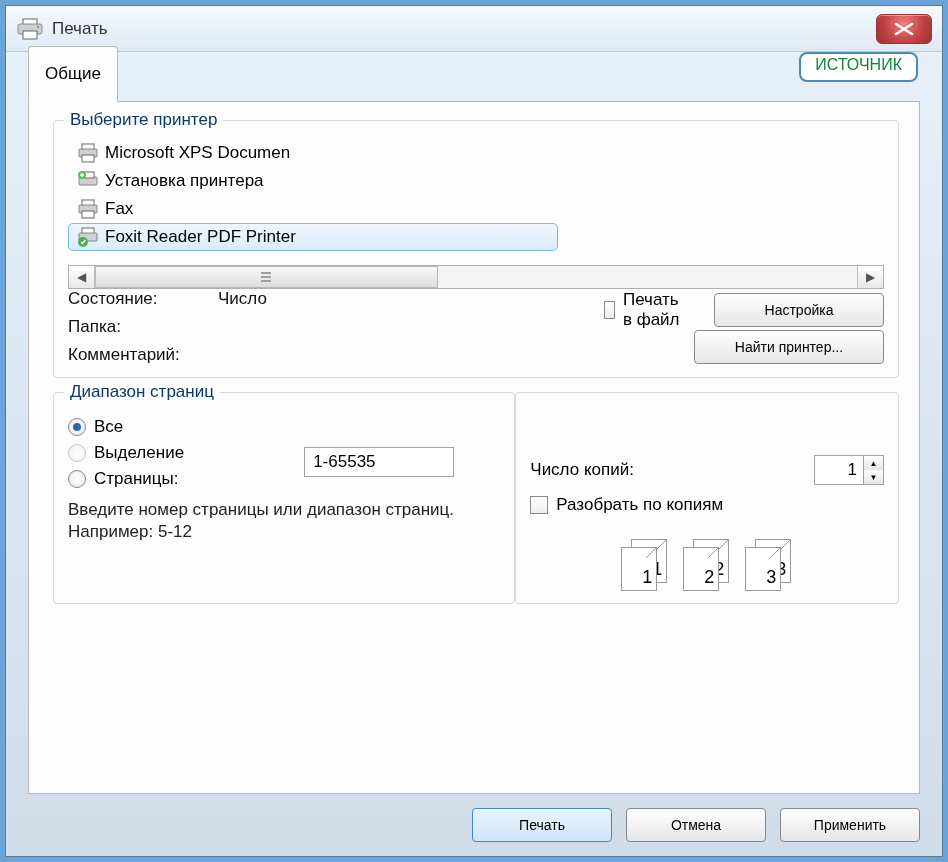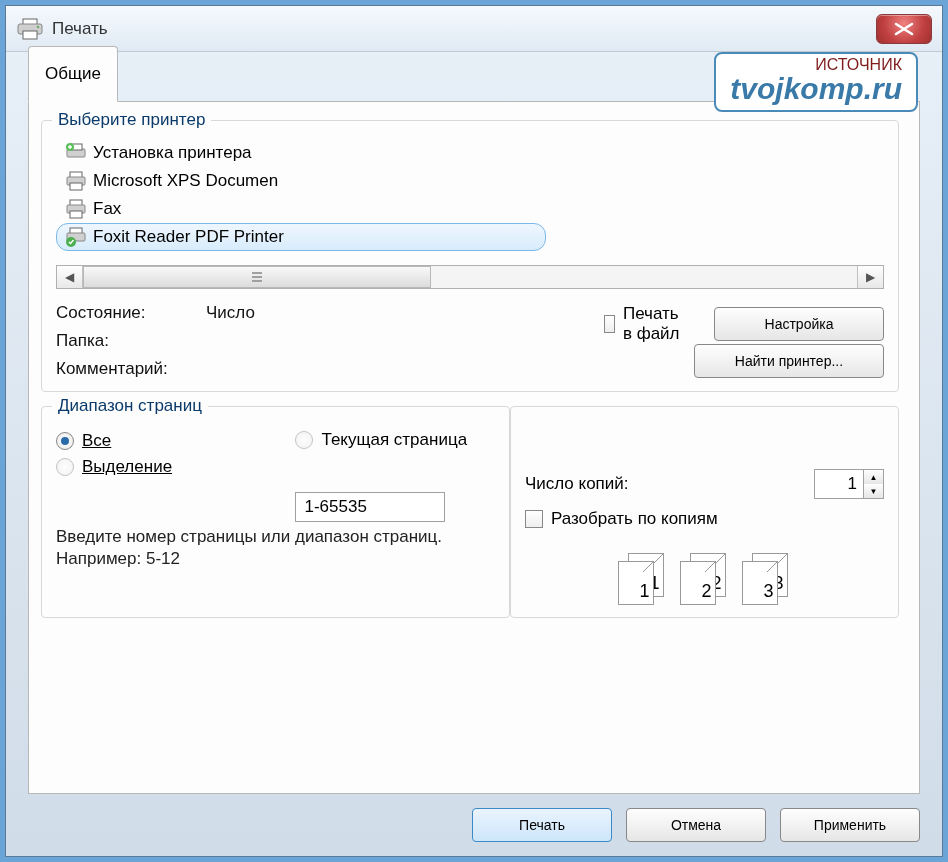--- a/index.html
+++ b/index.html
@@ -61,42 +61,42 @@
   position: absolute;
   right: 24px;
   top: 0px;
   border: 2px solid #4a8ab8;
   border-radius: 8px;
   background: #fff;
   padding: 2px 14px 6px 14px;
   text-align: right;
   z-index: 10;
 }
-.watermark .wm-label { color:#7f1d1d; font-size:16px; }
+.watermark .wm-label { color:#15803d; font-size:16px; }
 .watermark .wm-url { color:#3a7aa8; font-weight:bold; font-style:italic; font-size:30px; line-height:1; }
 .tab-row {
   display: flex;
   align-items: flex-end;
   height: 32px;
   margin-bottom: -1px;
   z-index: 5;
 }
 .tab {
   background: #fdfdfd;
   border: 1px solid #b8b8b8;
   border-bottom: 1px solid #fdfdfd;
   border-radius: 4px 4px 0 0;
   padding: 17px 16px;
   cursor: pointer;
 }
 .tab-content {
   flex: 1;
   background: #fdfdfd;
   border: 1px solid #b8b8b8;
-  padding: 18px 20px 14px 12px;
+  padding: 18px 20px 14px 24px;
   display: flex;
   flex-direction: column;
   gap: 14px;
 }
 .groupbox {
   border: 1px solid #d8d8d8;
   border-radius: 4px;
   position: relative;
   padding: 18px 14px 12px 14px;
 }
@@ -119,21 +119,21 @@
   gap: 6px;
   padding: 3px 8px;
   border: 1px solid transparent;
   cursor: pointer;
   width: 430px;
 }
 .printer-item.wide { width: 430px; }
 .printer-item.selected {
   background: linear-gradient(#eef6fe, #d8ecfc);
   border: 1px solid #7ab8e8;
-  border-radius: 12px;
+  border-radius: 5px;
 }
 .printer-icon { width: 22px; height: 20px; flex-shrink: 0; }
 .scrollbar-h {
   margin-top: 14px;
   height: 24px;
   border: 1px solid #b0b0b0;
   background: #f0f0f0;
   display: flex;
   align-items: stretch;
 }
@@ -167,21 +167,20 @@
   transform: translate(-50%,-50%);
   width: 10px; height: 10px;
   display: flex; flex-direction: column; gap: 2px;
 }
 .scroll-thumb .grip span { height: 2px; background: #a0a0a0; }
 .status-grid {
   display: grid;
   grid-template-columns: 150px 1fr 250px;
   row-gap: 8px;
   align-items: center;
-  margin-top: 14px;
 }
 .status-label { color: #111; }
 .status-value { color: #111; }
 .right-col {
   display: flex;
   flex-direction: column;
   align-items: flex-end;
 }
 .checkbox-row {
   display: flex;
@@ -338,50 +337,49 @@
       <svg class="close-x" viewBox="0 0 22 14">
         <path d="M3 2 L19 12 M19 2 L3 12" stroke="#fff" stroke-width="2.6" stroke-linecap="round"></path>
       </svg>
     </div>
   </div>
 
   <div class="body-area">
 
     <div class="watermark">
       <div class="wm-label">ИСТОЧНИК</div>
-      <div class="wm-url">tvojkomp.ru</div>
     </div>
 
     <div class="tab-row">
       <div class="tab">Общие</div>
     </div>
 
     <div class="tab-content">
 
       <div class="groupbox">
         <div class="legend">Выберите принтер</div>
 
         <div class="printer-list">
+          <div class="printer-item">
+            <svg class="printer-icon" viewBox="0 0 22 20">
+              <rect x="5" y="1" width="12" height="6" fill="#fff" stroke="#666"></rect>
+              <rect x="2" y="6" width="18" height="8" rx="1" fill="#d0d0d0" stroke="#888"></rect>
+              <rect x="5" y="12" width="12" height="7" fill="#fff" stroke="#666"></rect>
+            </svg>
+            <span>Microsoft XPS Documen</span>
+          </div>
           <div class="printer-item wide">
             <svg class="printer-icon" viewBox="0 0 22 20">
               <rect x="2" y="6" width="18" height="8" rx="1" fill="#d0d0d0" stroke="#888"></rect>
               <rect x="5" y="1" width="12" height="6" fill="#fff" stroke="#666"></rect>
               <circle cx="5" cy="4" r="4" fill="#5bbf5b"></circle>
               <path d="M5 2v4M3 4h4" stroke="#fff" stroke-width="1.4"></path>
             </svg>
             <span>Установка принтера</span>
           </div>
-          <div class="printer-item">
-            <svg class="printer-icon" viewBox="0 0 22 20">
-              <rect x="5" y="1" width="12" height="6" fill="#fff" stroke="#666"></rect>
-              <rect x="2" y="6" width="18" height="8" rx="1" fill="#d0d0d0" stroke="#888"></rect>
-              <rect x="5" y="12" width="12" height="7" fill="#fff" stroke="#666"></rect>
-            </svg>
-            <span>Microsoft XPS Documen</span>
-          </div>
           <div class="printer-item wide">
             <svg class="printer-icon" viewBox="0 0 22 20">
               <rect x="5" y="1" width="12" height="6" fill="#fff" stroke="#666"></rect>
               <rect x="2" y="6" width="18" height="8" rx="1" fill="#d0d0d0" stroke="#888"></rect>
               <rect x="5" y="12" width="12" height="7" fill="#fff" stroke="#666"></rect>
             </svg>
             <span>Fax</span>
           </div>
           <div class="printer-item selected" style="width:490px;">
             <svg class="printer-icon" viewBox="0 0 22 20">
@@ -429,35 +427,35 @@
           <div class="status-value"></div>
         </div>
       </div>
 
       <div class="lower">
 
         <div class="groupbox" style="flex:1.1;">
           <div class="legend">Диапазон страниц</div>
 
           <div style="display:flex; gap:40px;">
-            <div style="flex:1;text-decoration:underline;">
+            <div style="flex:1;">
               <div class="radio-row">
                 <div class="fake-radio checked"></div>
                 <span>Все</span>
               </div>
               <div class="radio-row">
                 <div class="fake-radio disabled"></div>
                 <span>Выделение</span>
               </div>
+              <div class="radio-row">
+                <div class="fake-radio"></div>
+                <span>Страницы:</span>
+              </div>
             </div>
             <div style="flex:1;">
-              <div class="radio-row">
-                <div class="fake-radio disabled"></div>
-                <span style="line-height:1.1;">Текущая страница</span>
-              </div>
               <div style="height:36px;"></div>
               <input class="text-input" value="1-65535" style="">
             </div>
           </div>
 
           <div class="hint">Введите номер страницы или диапазон страниц.  Например: 5-12</div>
         </div>
 
         <div class="groupbox" style="flex:0.9;">
           <div class="copies-row">

